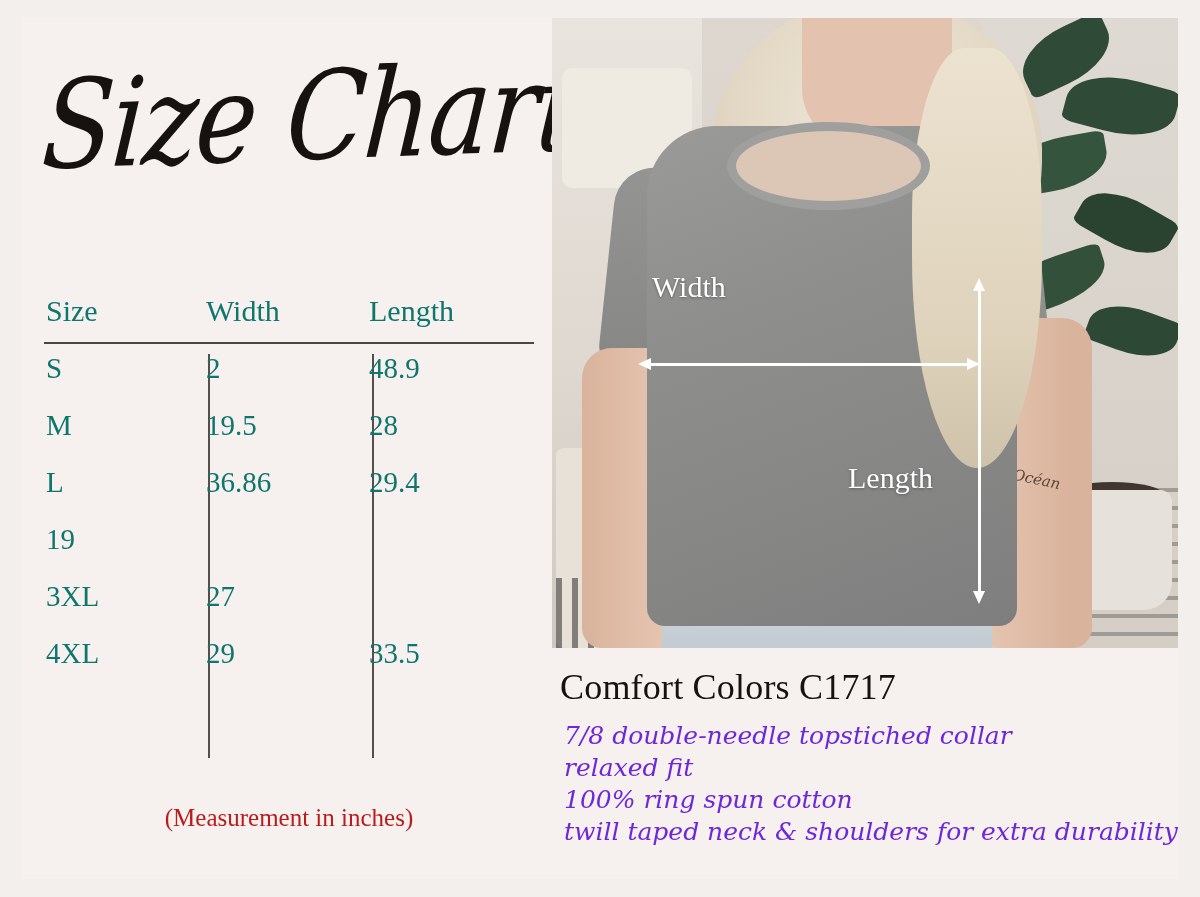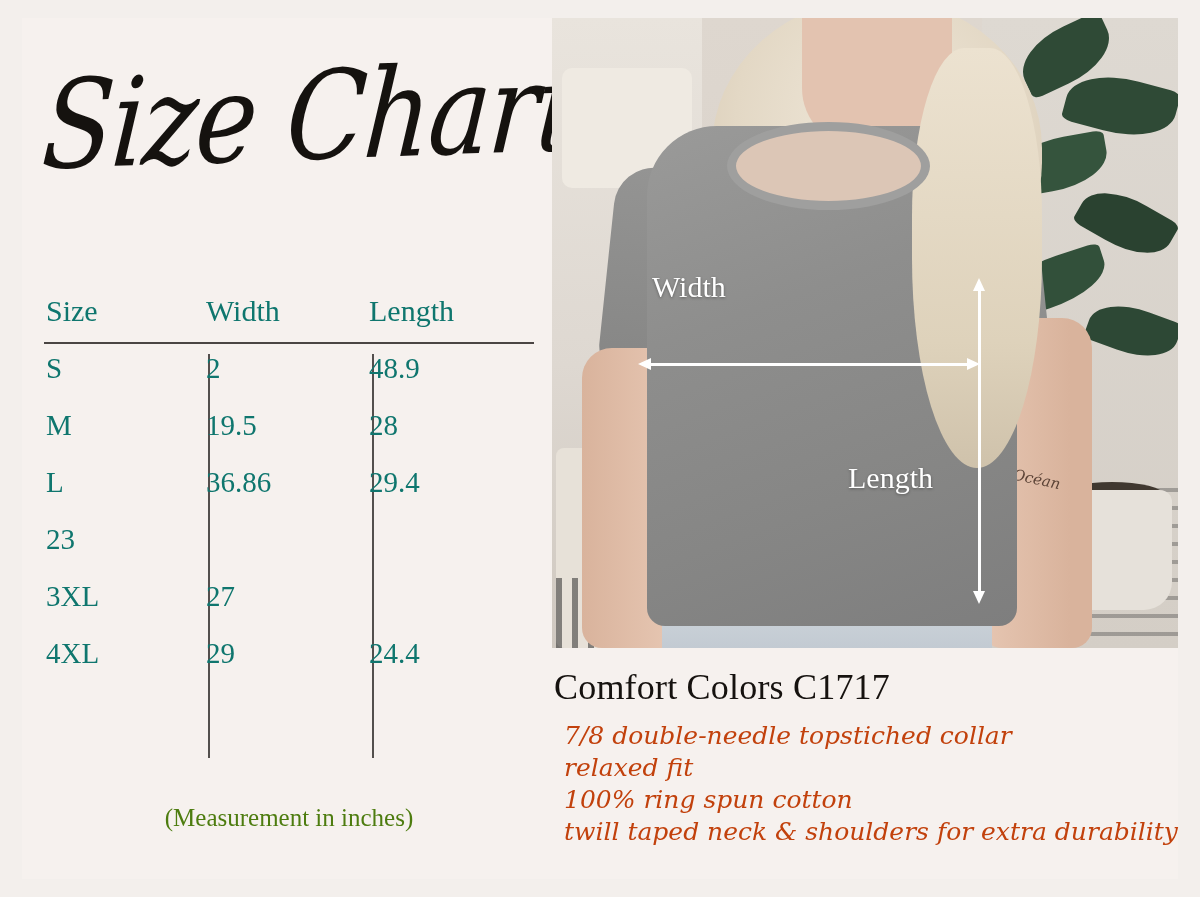--- a/index.html
+++ b/index.html
@@ -102,21 +102,21 @@
   .vrule.v1 { left: 186px; }
   .vrule.v2 { left: 350px; }
 
   .measure-note {
     position: absolute;
     left: 24px;
     top: 786px;
     width: 486px;
     text-align: center;
     font-size: 25px;
-    color: #4d7c0f;
+    color: #b91c1c;
   }
 
   
   .right-panel {
     position: absolute;
     left: 530px;
     top: 0;
     width: 626px;
     height: 861px;
   }
@@ -263,38 +263,38 @@
   .arrow-v:before, .arrow-v:after {
     content: ""; position: absolute; left: -5px; width: 0; height: 0;
     border-left: 6px solid transparent; border-right: 6px solid transparent;
   }
   .arrow-v:before { top: -12px; border-bottom: 13px solid #fff; }
   .arrow-v:after  { bottom: -12px; border-top: 13px solid #fff; }
 
   
   .product-name {
     position: absolute;
-    left: 2px;
+    left: 8px;
     top: 648px;
     font-size: 36px;
     color: #16120f;
     letter-spacing: .2px;
   }
   .specs {
     position: absolute;
     left: 12px;
     top: 702px;
     width: 620px;
   }
   .spec {
     font-family: "DejaVu Serif", serif;
     font-style: italic;
     font-size: 25px;
     line-height: 32px;
-    color: #c2410c;
+    color: #6d28d9;
     white-space: nowrap;
   }
 </style>
 </head>
 <body>
 
 <div class="page">
   <div class="canvas">
 
     <div class="left-panel">
@@ -327,33 +327,33 @@
           <div class="cell c-length">28</div>
         </div>
 
         <div class="row">
           <div class="cell c-size">L</div>
           <div class="cell c-width">36.86</div>
           <div class="cell c-length">29.4</div>
         </div>
 
         <div class="row">
-          <div class="cell c-width">23</div>
+          <div class="cell c-width">19</div>
         </div>
 
 
         <div class="row">
           <div class="cell c-size">3XL</div>
           <div class="cell c-width">27</div>
         </div>
 
         <div class="row">
           <div class="cell c-size">4XL</div>
           <div class="cell c-width">29</div>
-          <div class="cell c-length">24.4</div>
+          <div class="cell c-length">33.5</div>
         </div>
 
       </div>
 
       <div class="measure-note">(Measurement in inches)</div>
     </div>
 
     <div class="right-panel">
 
       <div class="photo">

